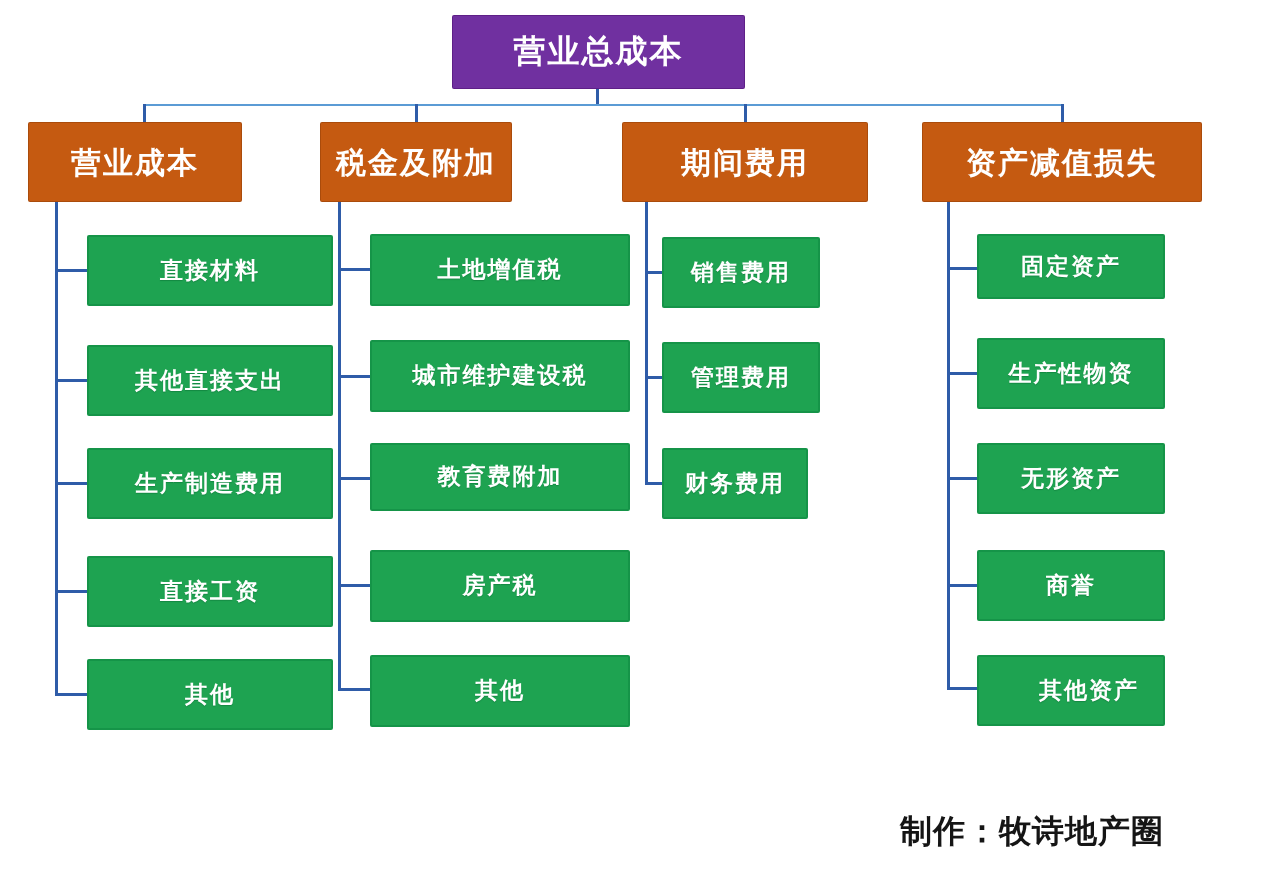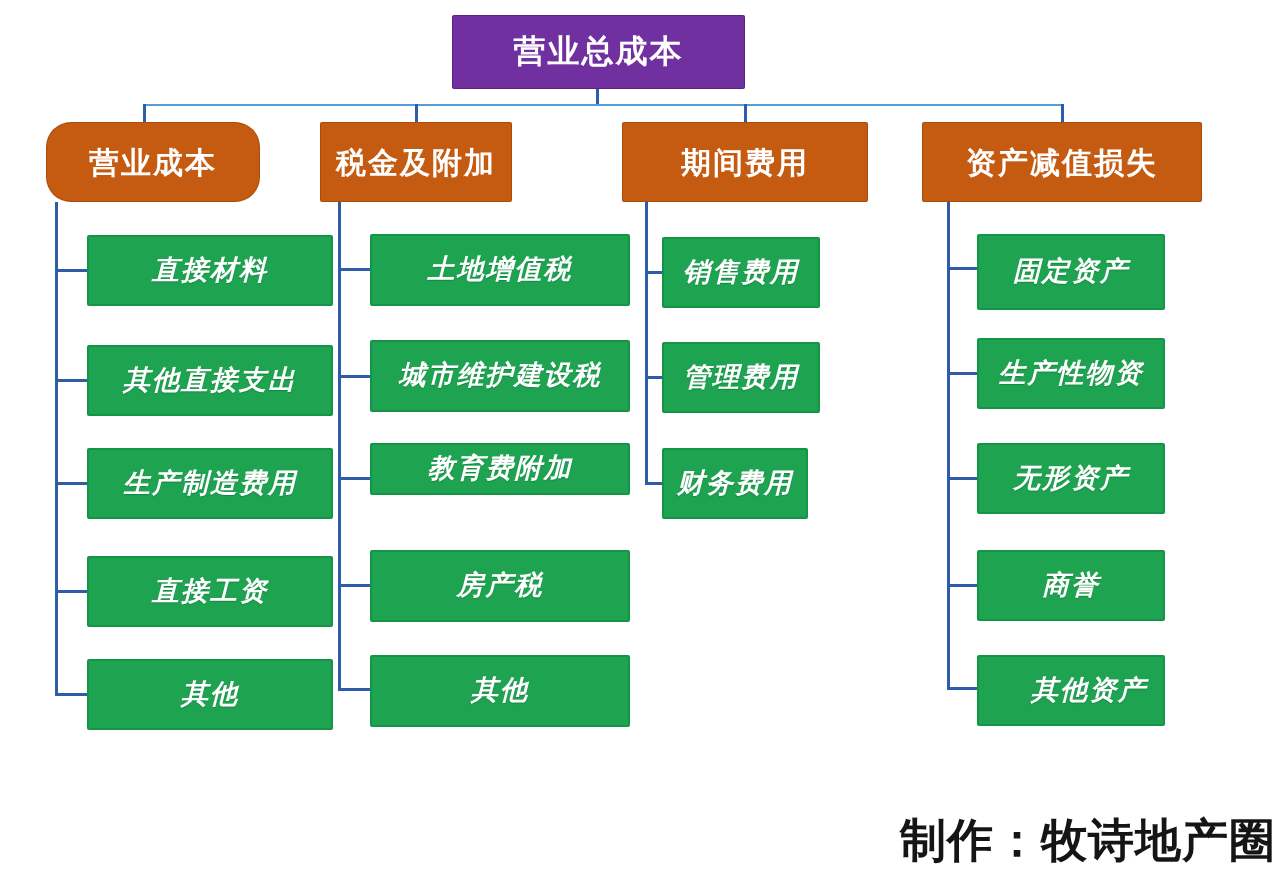--- a/index.html
+++ b/index.html
@@ -24,54 +24,53 @@
     font-size:32px;
     border:1px solid rgba(60,0,90,0.35);
   }
   .branch{
     background:var(--branch-bg,#C55A11);
     font-size:30px;
     border:1px solid rgba(120,50,0,0.35);
   }
   .leaf{
     background:var(--leaf-bg,#1EA351);
-    font-size:27px;
+    font-size:23px;
     border:2px solid rgba(0,110,50,0.28);
     text-shadow:0 1px 1px rgba(0,90,40,0.35);
-    font-style:italic;
   }
   .vline,.hline{position:absolute;background:var(--connector,#2F5CA8);}
   .vline{width:3px;}
   .hline{height:3px;}
   .hline.light{background:var(--connector-light,#5B9BD5);height:2px;}
   .credit{
     position:absolute;
     font-family:"Liberation Serif","DejaVu Serif",serif;
     font-weight:bold;
-    font-size:46px;
+    font-size:32px;
     color:var(--credit-text,#151515);
     letter-spacing:1px;
     white-space:nowrap;
   }
 </style>
 </head>
 <body>
 
 <div id="canvas">
 
   <div class="node root" style="left:452px;top:15px;width:293px;height:74px;">营业总成本</div>
 
   <div class="vline" style="left:596px;top:89px;height:16px;"></div>
   <div class="hline light" style="left:143px;top:104px;width:921px;"></div>
   <div class="vline" style="left:143px;top:104px;height:18px;"></div>
   <div class="vline" style="left:415px;top:104px;height:18px;"></div>
   <div class="vline" style="left:744px;top:104px;height:18px;"></div>
   <div class="vline" style="left:1061px;top:104px;height:18px;"></div>
 
-  <div class="node branch" style="left:46px;top:122px;width:214px;height:80px;border-radius:25px;">营业成本</div>
+  <div class="node branch" style="left:28px;top:122px;width:214px;height:80px;">营业成本</div>
   <div class="node branch" style="left:320px;top:122px;width:192px;height:80px;">税金及附加</div>
   <div class="node branch" style="left:622px;top:122px;width:246px;height:80px;">期间费用</div>
   <div class="node branch" style="left:922px;top:122px;width:280px;height:80px;">资产减值损失</div>
 
   <div class="vline" style="left:55px;top:202px;height:494px;"></div>
   <div class="hline" style="left:55px;top:269px;width:32px;"></div>
   <div class="hline" style="left:55px;top:379px;width:32px;"></div>
   <div class="hline" style="left:55px;top:482px;width:32px;"></div>
   <div class="hline" style="left:55px;top:590px;width:32px;"></div>
   <div class="hline" style="left:55px;top:693px;width:32px;"></div>
@@ -84,41 +83,41 @@
 
   <div class="vline" style="left:338px;top:202px;height:489px;"></div>
   <div class="hline" style="left:338px;top:268px;width:32px;"></div>
   <div class="hline" style="left:338px;top:375px;width:32px;"></div>
   <div class="hline" style="left:338px;top:477px;width:32px;"></div>
   <div class="hline" style="left:338px;top:584px;width:32px;"></div>
   <div class="hline" style="left:338px;top:688px;width:32px;"></div>
 
   <div class="node leaf" style="left:370px;top:234px;width:260px;height:72px;">土地增值税</div>
   <div class="node leaf" style="left:370px;top:340px;width:260px;height:72px;text-align:right;">城市维护建设税</div>
-  <div class="node leaf" style="left:370px;top:443px;width:260px;height:52px;">教育费附加</div>
+  <div class="node leaf" style="left:370px;top:443px;width:260px;height:68px;">教育费附加</div>
   <div class="node leaf" style="left:370px;top:550px;width:260px;height:72px;">房产税</div>
   <div class="node leaf" style="left:370px;top:655px;width:260px;height:72px;">其他</div>
 
   <div class="vline" style="left:645px;top:202px;height:283px;"></div>
   <div class="hline" style="left:645px;top:271px;width:17px;"></div>
   <div class="hline" style="left:645px;top:376px;width:17px;"></div>
   <div class="hline" style="left:645px;top:482px;width:17px;"></div>
 
   <div class="node leaf" style="left:662px;top:237px;width:158px;height:71px;">销售费用</div>
   <div class="node leaf" style="left:662px;top:342px;width:158px;height:71px;">管理费用</div>
   <div class="node leaf" style="left:662px;top:448px;width:146px;height:71px;">财务费用</div>
 
   <div class="vline" style="left:947px;top:202px;height:488px;"></div>
   <div class="hline" style="left:947px;top:267px;width:30px;"></div>
   <div class="hline" style="left:947px;top:372px;width:30px;"></div>
   <div class="hline" style="left:947px;top:477px;width:30px;"></div>
   <div class="hline" style="left:947px;top:584px;width:30px;"></div>
   <div class="hline" style="left:947px;top:687px;width:30px;"></div>
 
-  <div class="node leaf" style="left:977px;top:234px;width:188px;height:76px;">固定资产</div>
+  <div class="node leaf" style="left:977px;top:234px;width:188px;height:65px;">固定资产</div>
   <div class="node leaf" style="left:977px;top:338px;width:188px;height:71px;">生产性物资</div>
   <div class="node leaf" style="left:977px;top:443px;width:188px;height:71px;">无形资产</div>
   <div class="node leaf" style="left:977px;top:550px;width:188px;height:71px;">商誉</div>
   <div class="node leaf" style="left:977px;top:655px;width:188px;height:71px;padding-left:36px;">其他资产</div>
 
   <div class="credit" style="left:900px;top:810px;">制作：牧诗地产圈</div>
 
 </div>
 
 </body></html>

